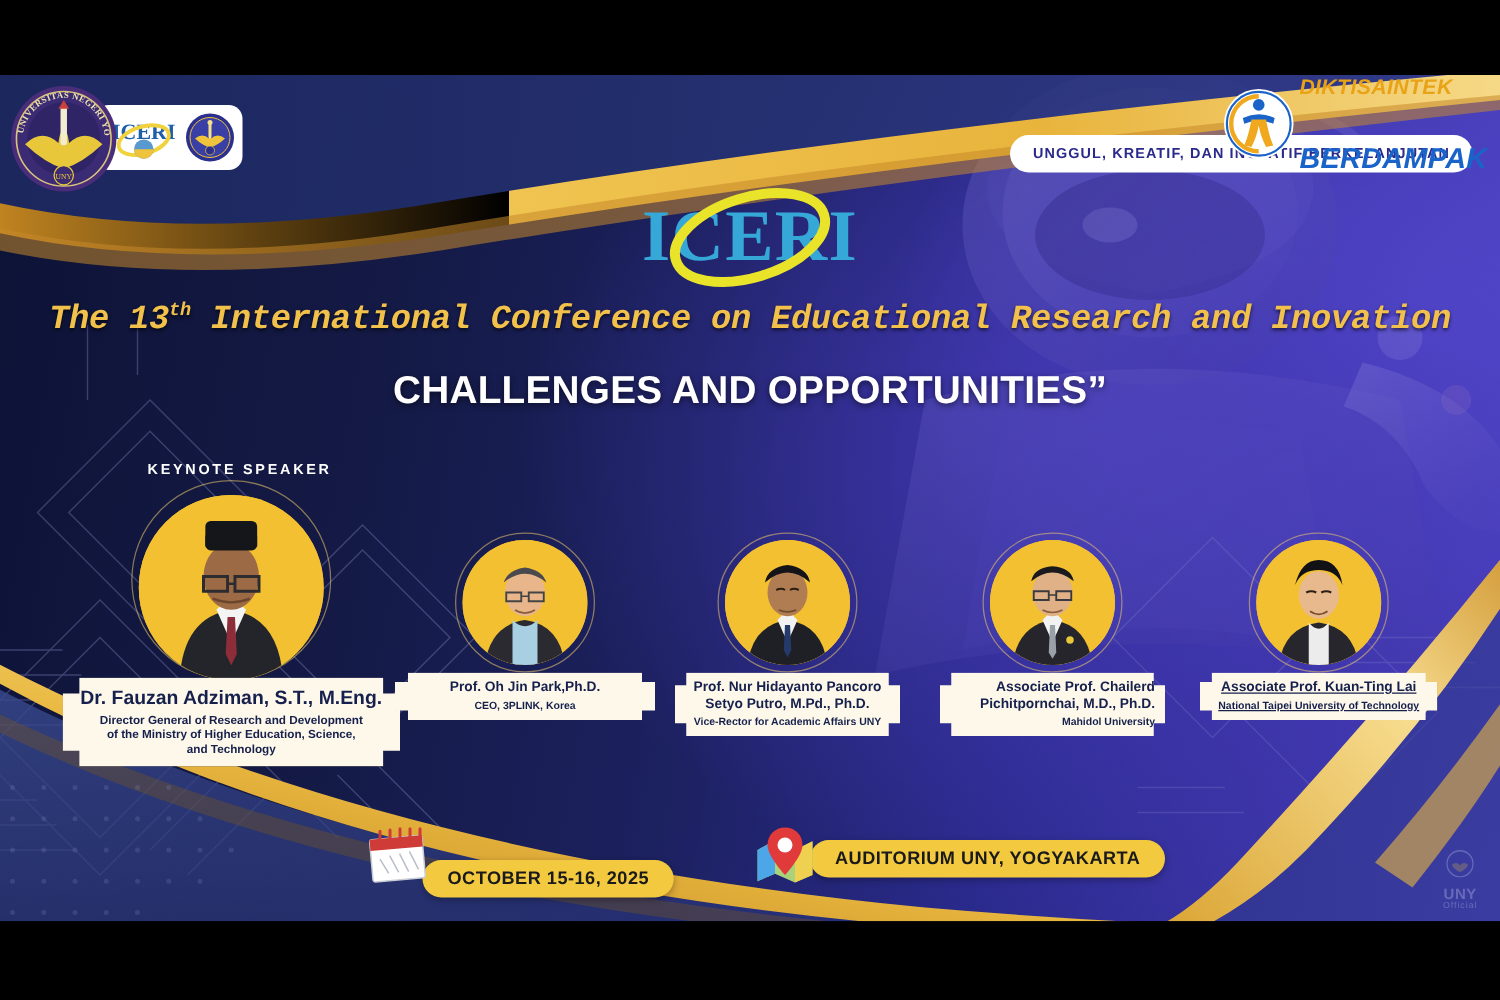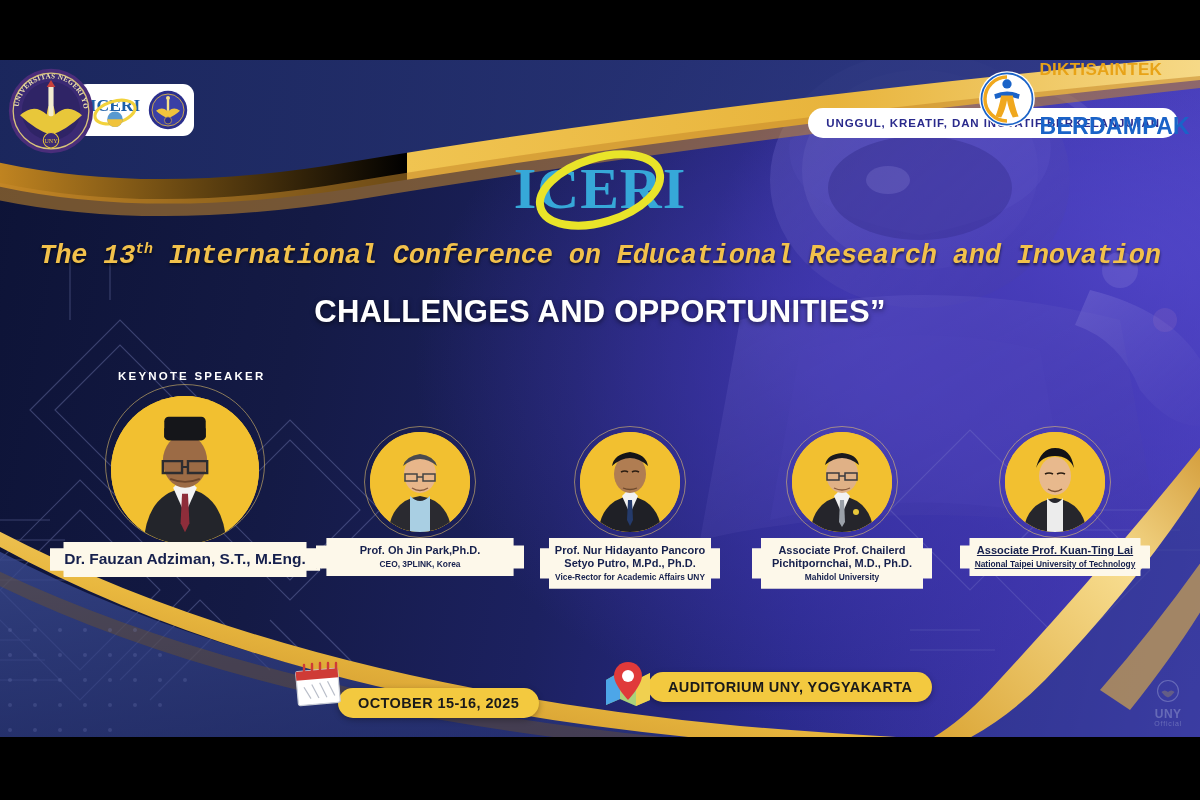--- a/index.html
+++ b/index.html
@@ -54,21 +54,21 @@
 
   .tagline{
     position:absolute; right:22px; top:48px; height:30px;
     background:#fff; border-radius:16px; z-index:28;
     display:flex; align-items:center; padding:0 18px;
     font-size:11.5px; font-weight:700; letter-spacing:.9px; color:#2a2a8c;
     white-space:nowrap;
   }
   .logo-dikti{ position:absolute; right:10px; top:6px; height:66px; z-index:31; display:flex; align-items:center; gap:4px;}
   .dikti-mark{ width:58px; height:58px; }
-  .dikti-words{ display:flex; flex-direction:column; line-height:1; font-weight:800; }
+  .dikti-words{ display:flex; flex-direction:column; line-height:1; font-weight:800; font-style:italic;}
   .dikti-words .l1{ font-size:17px; color:#e8a317; letter-spacing:.3px;}
   .dikti-words .l2{ font-size:23px; color:#1a63c8; letter-spacing:.3px;margin-top:37px;}
 
   
   .hero-logo{ position:absolute; left:50%; transform:translateX(-50%); top:82px; width:190px; height:96px; z-index:20;}
 
   
   .conf-title{
     position:absolute; left:0; right:0; top:181px; z-index:21;
     text-align:center;
@@ -384,20 +384,25 @@
             <ellipse cx="50" cy="44" rx="15" ry="18" fill="#9c6b45"></ellipse>
             <path d="M36 28 Q50 18 64 28 L64 22 Q50 12 36 22Z" fill="#15161a"></path>
             <rect x="36" y="14" width="28" height="16" rx="3" fill="#15161a"></rect>
             <path d="M35 44 h13 v8 h-13Z M52 44 h13 v8 h-13Z" fill="none" stroke="#2c2c30" stroke-width="1.6"></path>
             <path d="M48 48 h4" stroke="#2c2c30" stroke-width="1.4"></path>
             <path d="M40 56 Q50 60 60 56" stroke="#6b452c" stroke-width="1.2" fill="none"></path>
           </svg>
         </div>
         <div class="card" style="top:152px;">
           <div class="nm">Dr. Fauzan Adziman, S.T., M.Eng.</div>
+          <div class="af">
+            <div>Director General of Research and Development</div>
+            <div>of the Ministry of Higher Education, Science,</div>
+            <div>and Technology</div>
+          </div>
         </div>
       </div>
 
       <div class="sp spS" style="left:330px; top:42px; width:180px;">
         <div class="ring" style="width:112px;height:112px;"></div>
         <div class="photo" style="width:100px;height:100px;top:0;">
           <svg class="face" viewBox="0 0 100 100">
             <rect width="100" height="100" fill="#f2c030"></rect>
             <path d="M18 100 Q22 68 50 64 Q78 68 82 100Z" fill="#2a2a30"></path>
             <path d="M40 64 Q50 74 60 64 L60 100 L40 100Z" fill="#a9cfe3"></path>
@@ -447,21 +452,21 @@
             <path d="M42 64 L50 82 L58 64 L54 60 L46 60Z" fill="#f2f2f2"></path>
             <path d="M48 68 L52 68 L53 90 L50 95 L47 90Z" fill="#9aa0a8"></path>
             <ellipse cx="50" cy="42" rx="16" ry="19" fill="#e0b186"></ellipse>
             <path d="M33 33 Q50 19 67 33 Q65 22 50 21 Q35 22 33 33Z" fill="#1a1a1e"></path>
             <path d="M35 41 h12 v7 h-12Z M53 41 h12 v7 h-12Z" fill="none" stroke="#3a3a3e" stroke-width="1.5"></path>
             <path d="M47 44 h6" stroke="#3a3a3e" stroke-width="1.3"></path>
             <path d="M42 56 Q50 60 58 56" stroke="#8a5c3e" stroke-width="1.3" fill="none"></path>
             <circle cx="64" cy="80" r="3" fill="#e8c73a"></circle>
           </svg>
         </div>
-        <div class="card" style="top:106px; width:180px;">
+        <div class="card" style="top:106px; width:180px;text-align:right;">
           <div class="nm">
             <div>Associate Prof. Chailerd</div>
             <div>Pichitpornchai, M.D., Ph.D.</div>
           </div>
           <div class="af">Mahidol University</div>
         </div>
       </div>
 
       <div class="sp spS" style="left:960px; top:42px; width:190px;">
         <div class="ring" style="width:112px;height:112px;"></div>

